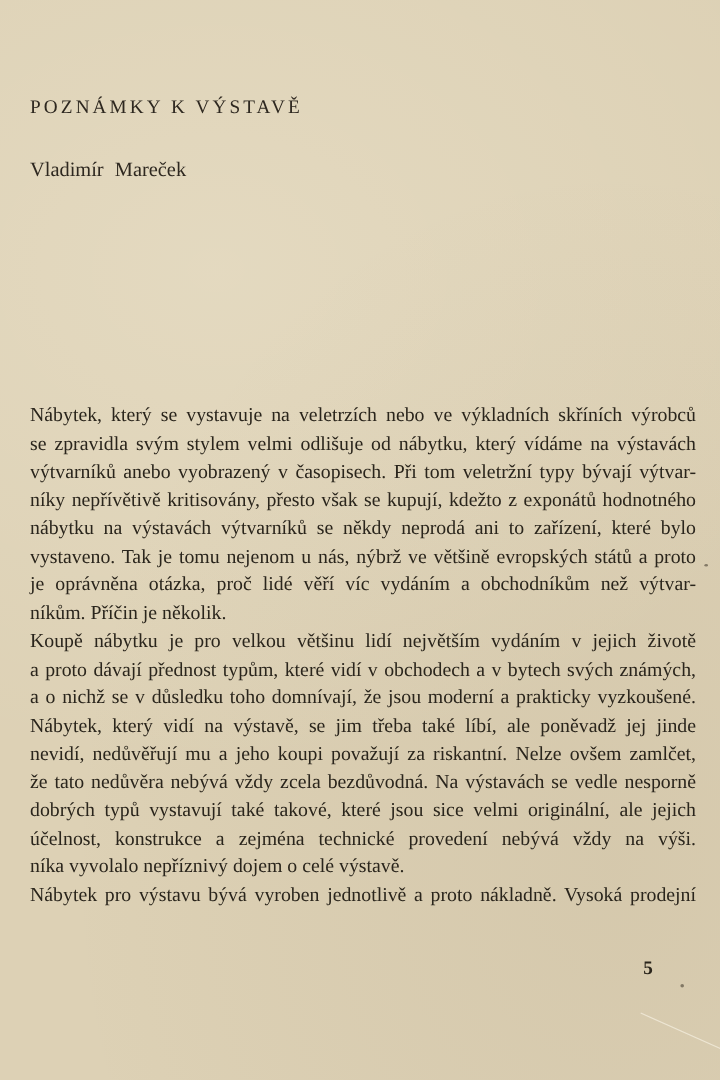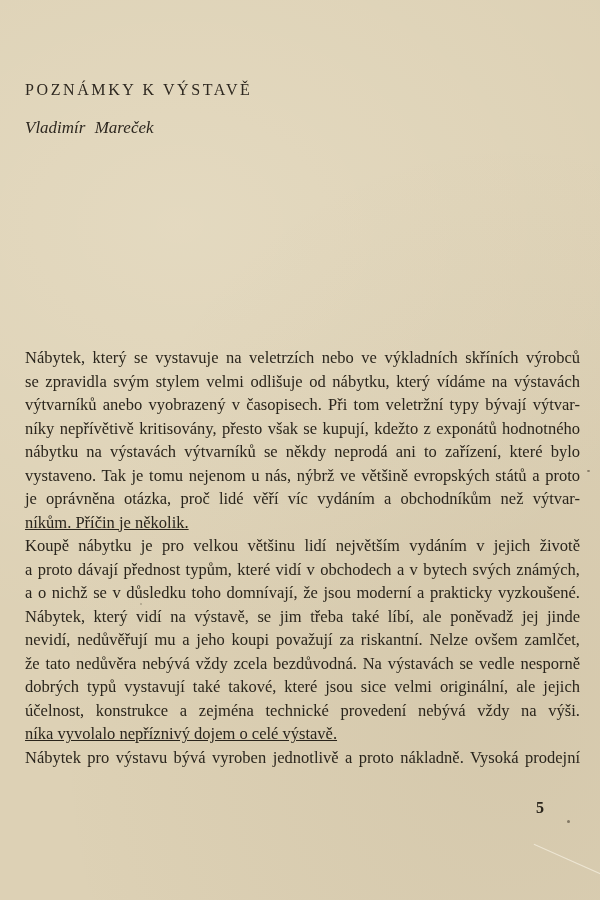--- a/index.html
+++ b/index.html
@@ -30,45 +30,43 @@
     top: 70px;
     font-size: 16px;
     letter-spacing: 2.6px;
     font-weight: 500;
     color: #2e2820;
     white-space: nowrap;
   }
   .author {
     position: absolute;
     left: 25px;
-    top: 118px;
+    top: 132px;
     font-size: 17px;
-    font-style: italic;
     word-spacing: 5px;
     color: #2e2820;
     white-space: nowrap;
   }
   .body-text {
     position: absolute;
     left: 25px;
-    top: 346px;
+    top: 334px;
     width: 555px;
     font-size: 16.5px;
     line-height: 23.5px;
     color: #2a251c;
   }
   .line {
     text-align: justify;
     text-align-last: justify;
     white-space: normal;
   }
   .line.short {
     text-align: center;
     text-align-last: left;
-    text-decoration: underline;
   }
   .page-number {
     position: absolute;
     left: 524px;
     top: 799px;
     width: 32px;
     text-align: center;
     font-size: 16px;
     font-weight: 700;
     color: #2a251c;

